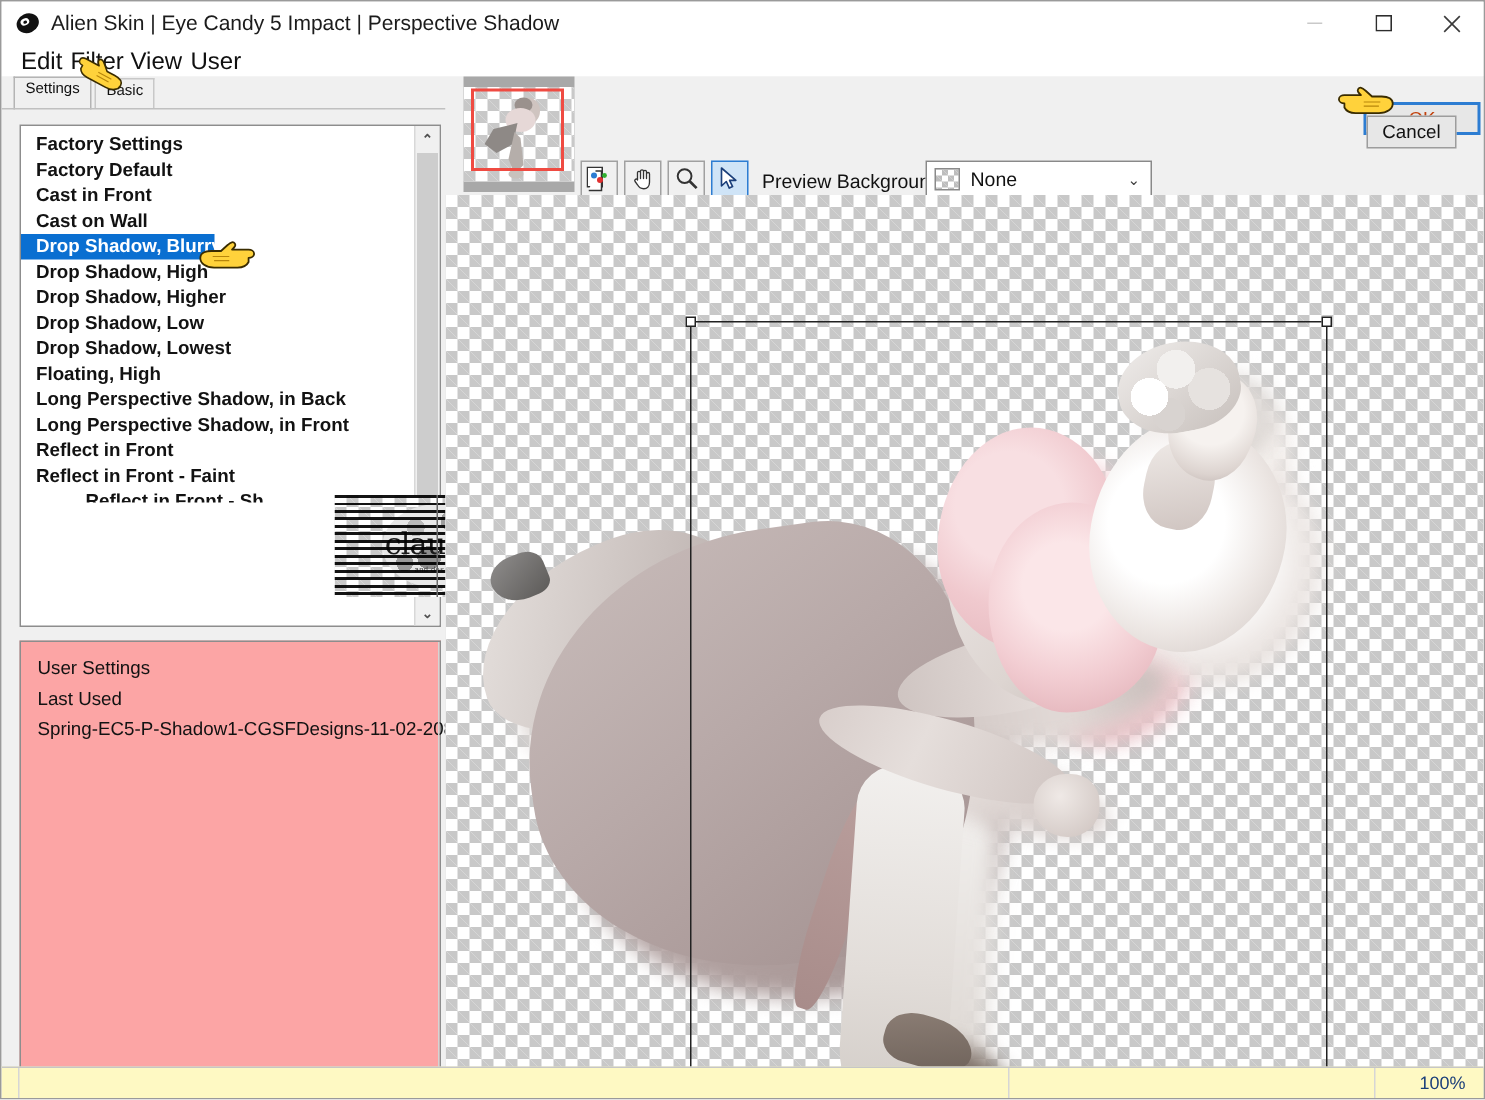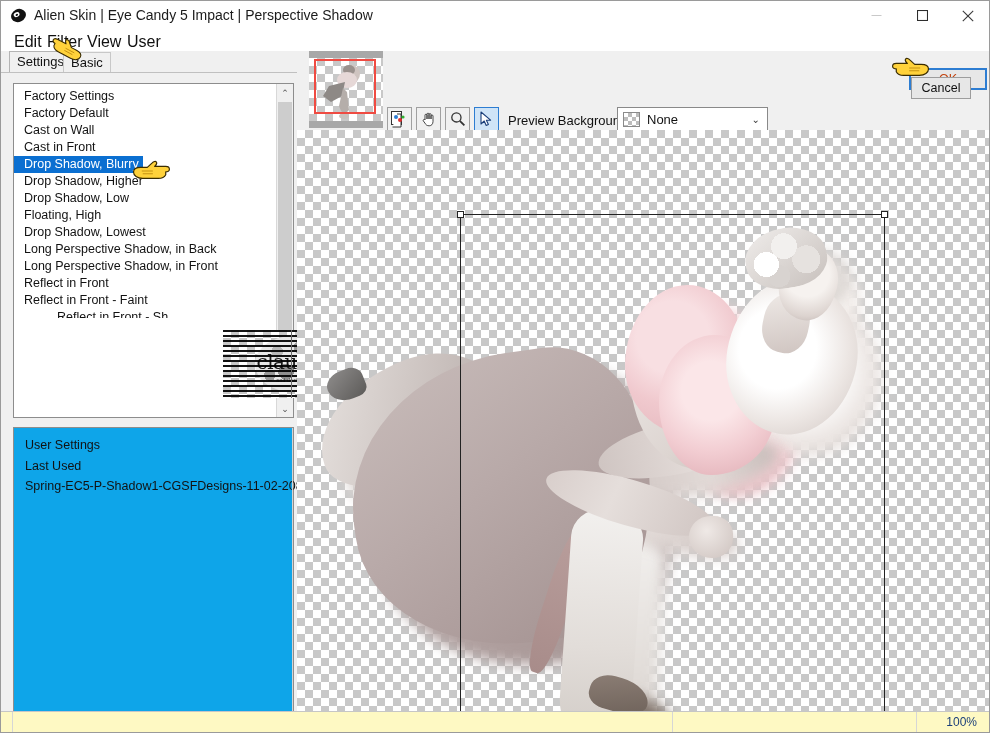--- a/index.html
+++ b/index.html
@@ -78,21 +78,21 @@
   }
   .tabstrip {
     position: absolute;
     left: 0; top: 0;
     width: 296px; height: 21px;
   }
   .tab {
     position: absolute;
     top: 1px;
     height: 20px;
-    font-size: 13px;
+    font-size: 10px;
     color: #111;
     padding: 2px 7px 0 7px;
     box-sizing: border-box;
     white-space: nowrap;
   }
   .tab.active {
     background: #f0f0f0;
     border-left: 1px solid #b4b4b4;
     border-top: 1px solid #b4b4b4;
     border-right: 1px solid #b4b4b4;
@@ -113,20 +113,21 @@
 
   
   .settings-list {
     position: absolute;
     left: 12px; top: 32px;
     width: 281px; height: 335px;
     background: #ffffff;
     border: 1px solid #8d8d8d;
     box-sizing: border-box;
     overflow: hidden;
+    font-weight: bold;
   }
   .list-inner {
     position: absolute;
     left: 0; top: 4px;
     width: 262px;
   }
   .list-row {
     height: 17px;
     line-height: 17px;
     padding-left: 10px;
@@ -235,21 +236,21 @@
     left: 68px; top: 0;
     width: 1px; height: 68px;
     background: #6a6a6a;
   }
 
   
   .user-box {
     position: absolute;
     left: 12px; top: 376px;
     width: 281px; height: 291px;
-    background: #0ea5e9;
+    background: #fca5a5;
     border: 1px solid #8d8d8d;
     box-sizing: border-box;
   }
   .user-row {
     position: absolute;
     left: 11px;
     font-size: 12.5px;
     color: #121212;
     white-space: nowrap;
   }
@@ -620,27 +621,28 @@
     <div class="tabstrip">
       <div class="tab active" style="left:8px">Settings</div>
       <div class="tab inactive" style="left:62px">Basic</div>
     </div>
     <div class="tabline"></div>
 
     <div class="settings-list">
       <div class="list-inner">
         <div class="list-row">Factory Settings</div>
         <div class="list-row">Factory Default</div>
+        <div class="list-row">Cast in Front</div>
         <div class="list-row">Cast on Wall</div>
-        <div class="list-row">Cast in Front</div>
         <div class="list-row selected">Drop Shadow, Blurry</div>
+        <div class="list-row">Drop Shadow, High</div>
         <div class="list-row">Drop Shadow, Higher</div>
         <div class="list-row">Drop Shadow, Low</div>
+        <div class="list-row">Drop Shadow, Lowest</div>
         <div class="list-row">Floating, High</div>
-        <div class="list-row">Drop Shadow, Lowest</div>
         <div class="list-row">Long Perspective Shadow, in Back</div>
         <div class="list-row">Long Perspective Shadow, in Front</div>
         <div class="list-row">Reflect in Front</div>
         <div class="list-row">Reflect in Front - Faint</div>
         <div class="list-row clipped">Reflect in Front - Sh</div>
       </div>
 
       <div class="list-scroll">
         <div class="sb-arrow up">⌃</div>
         <div class="sb-thumb"></div>

